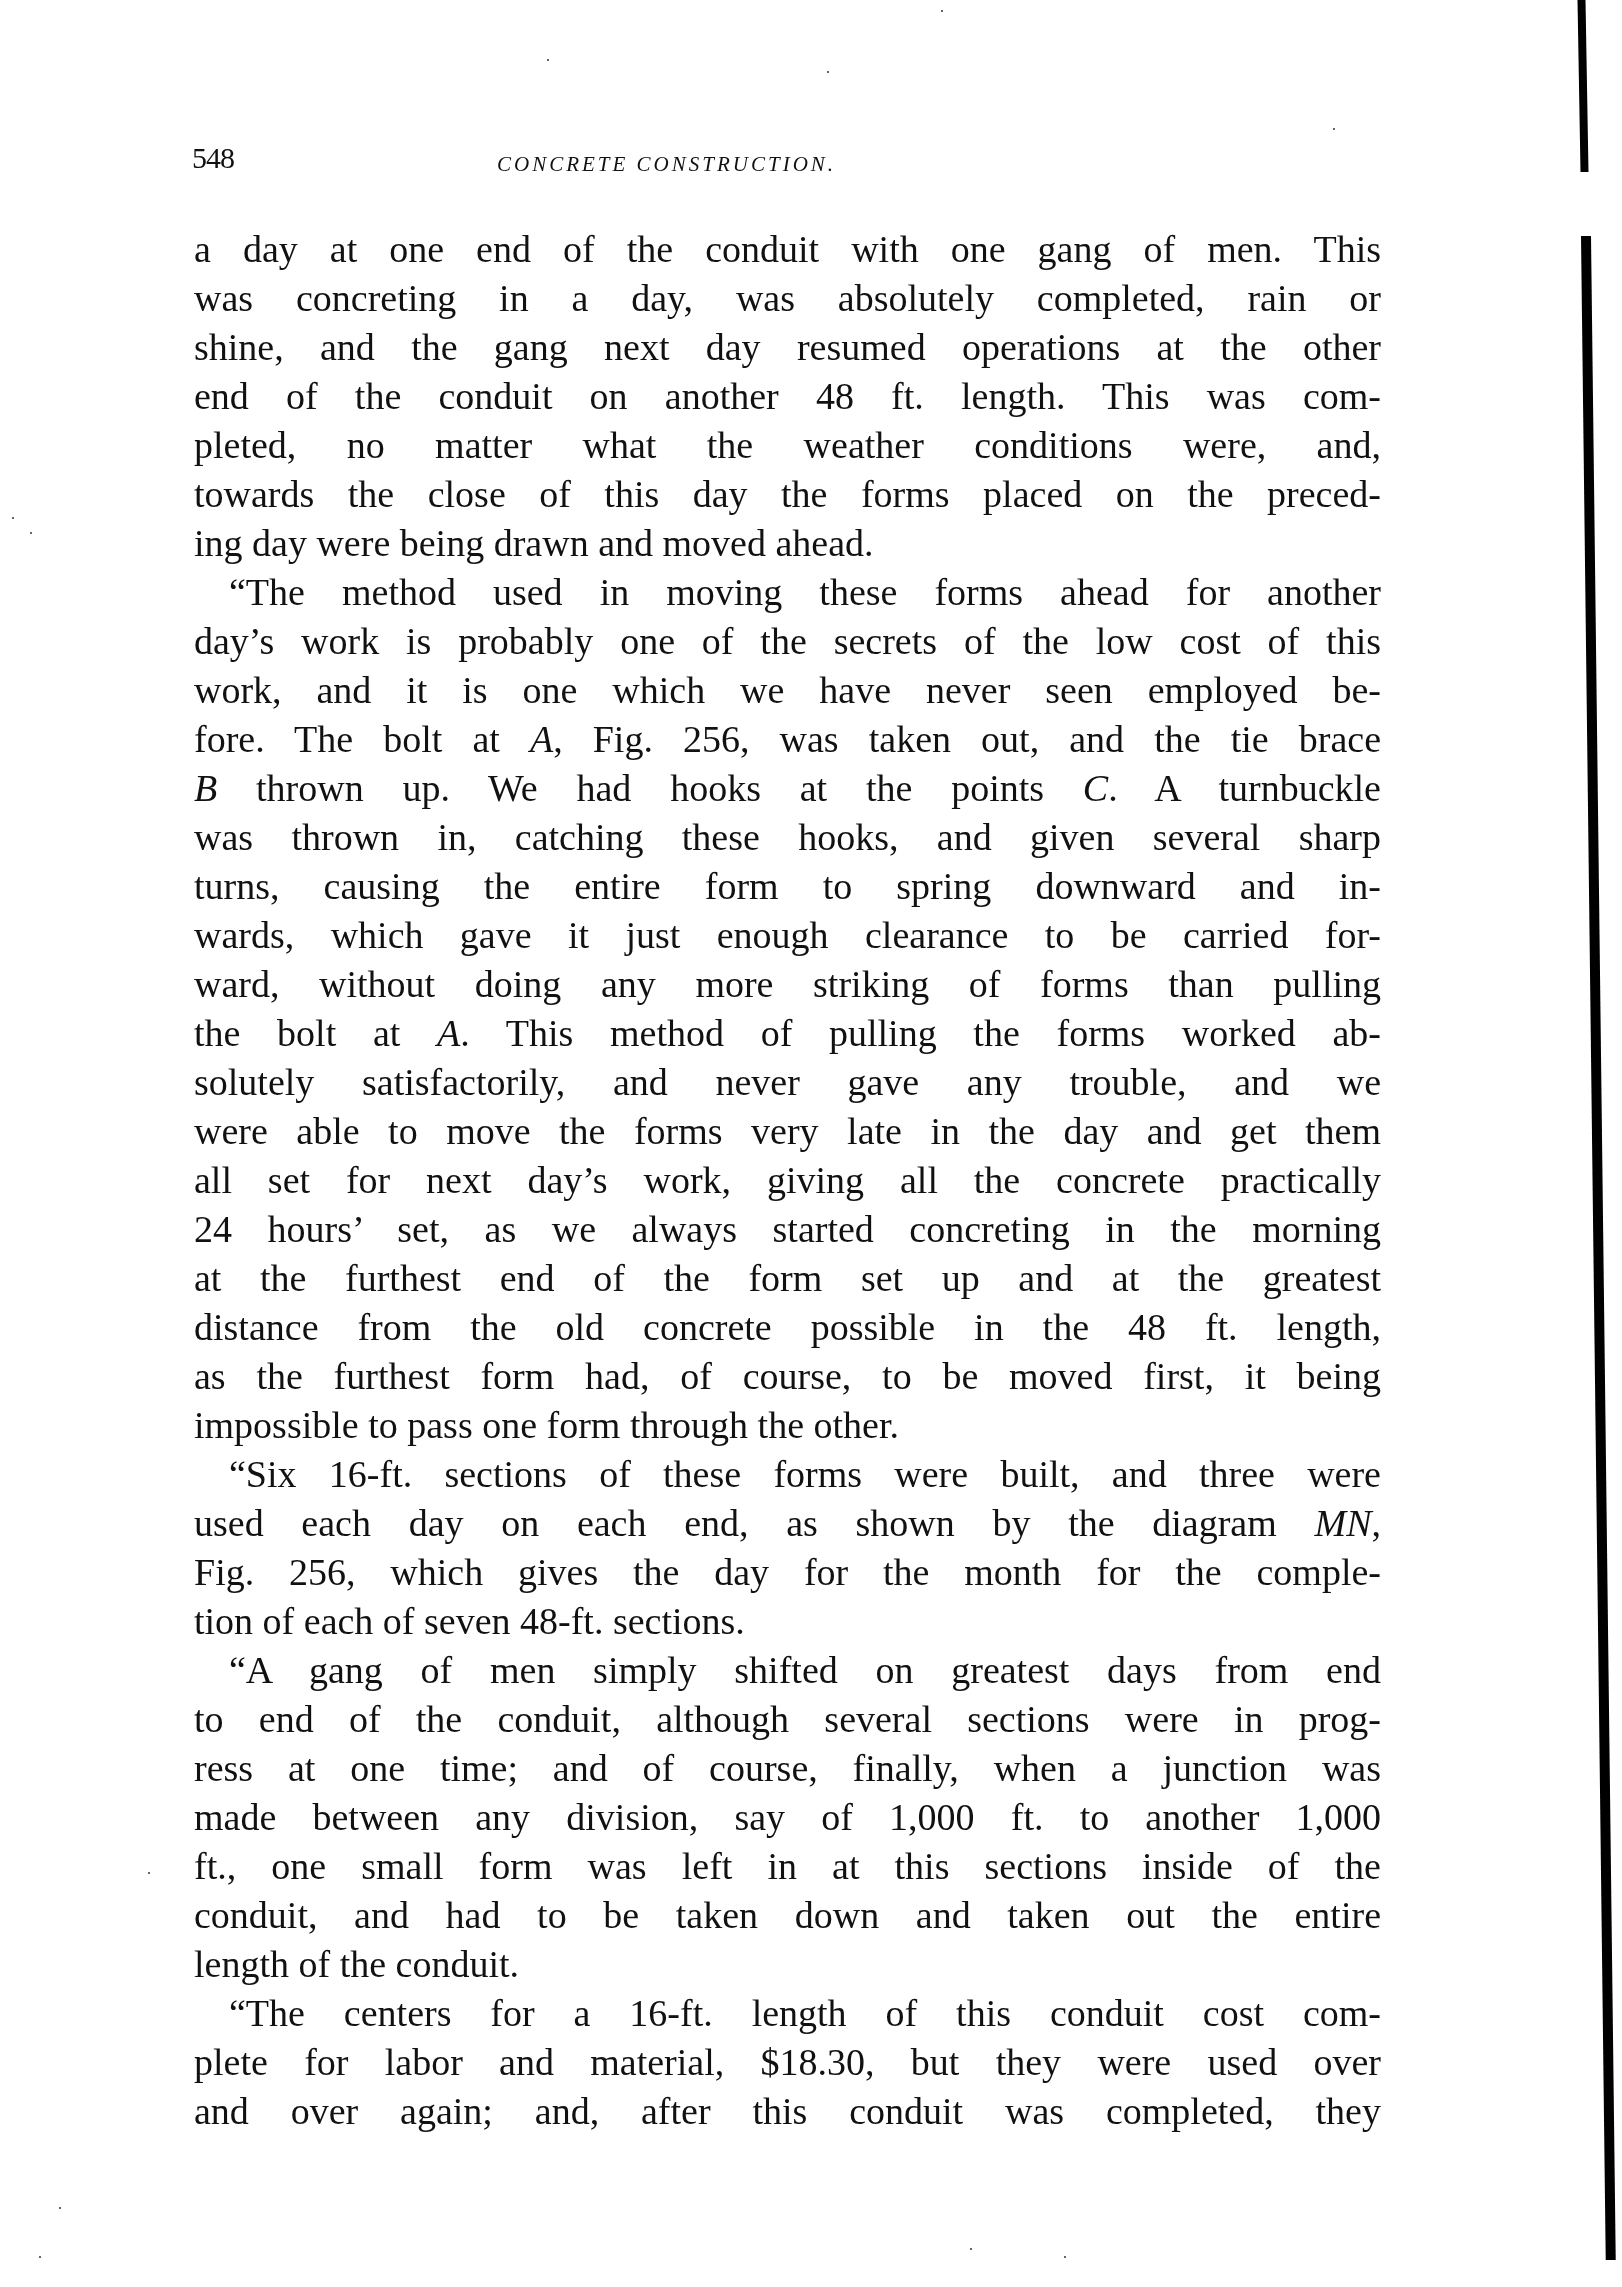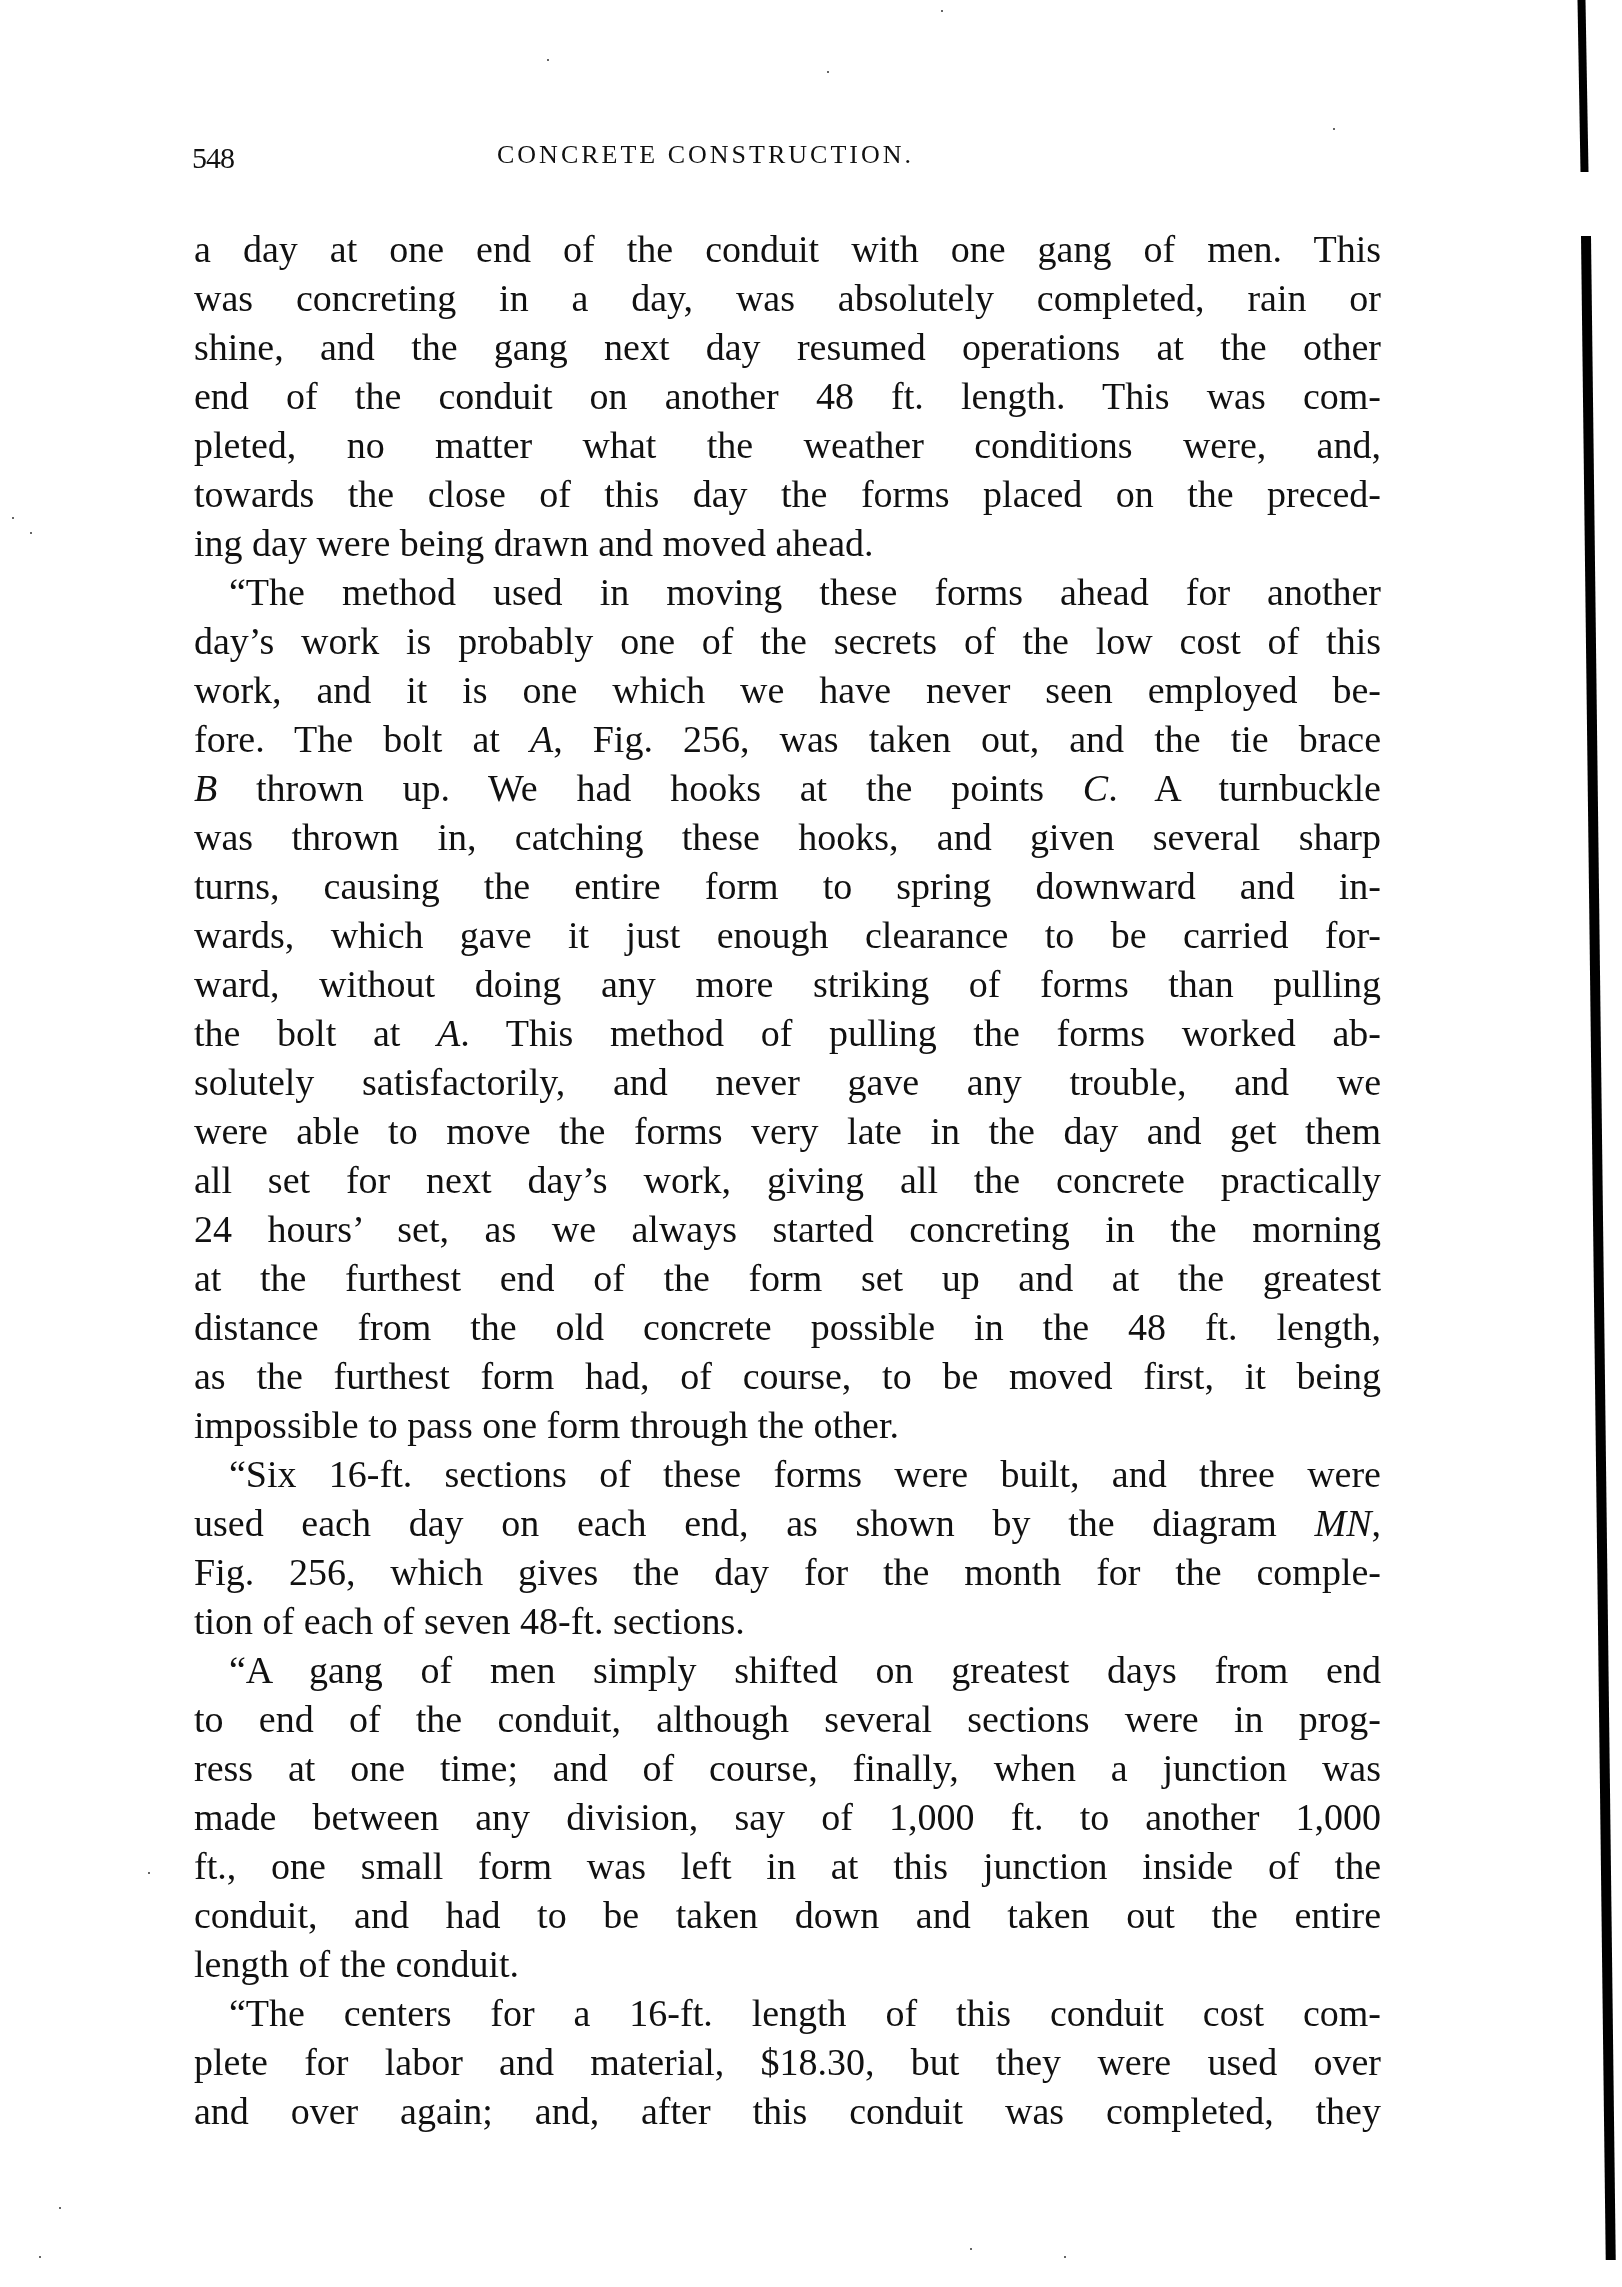--- a/index.html
+++ b/index.html
@@ -18,22 +18,23 @@
   .page-number {
     position: absolute;
     left: 192px;
     top: 141px;
     font-size: 30px;
     letter-spacing: -1px;
   }
   .running-title {
     position: absolute;
     left: 497px;
-    top: 140px;
-    font-size: 26px;
+    top: 152px;
+    font-size: 21px;
+    font-style: italic;
     letter-spacing: 3px;
   }
   .body-text {
     position: absolute;
     left: 194px;
     top: 225px;
     width: 1187px;
   }
   .line {
     display: block;
@@ -105,21 +106,21 @@
       <span class="line indent">“Six 16-ft. sections of these forms were built, and three were</span>
       <span class="line">used each day on each end, as shown by the diagram <i>MN</i>,</span>
       <span class="line">Fig. 256, which gives the day for the month for the comple-</span>
       <span class="line last">tion of each of seven 48-ft. sections.</span>
     </div>
     <div>
       <span class="line indent">“A gang of men simply shifted on greatest days from end</span>
       <span class="line">to end of the conduit, although several sections were in prog-</span>
       <span class="line">ress at one time; and of course, finally, when a junction was</span>
       <span class="line">made between any division, say of 1,000 ft. to another 1,000</span>
-      <span class="line">ft., one small form was left in at this junction inside of the</span>
+      <span class="line">ft., one small form was left in at this sections inside of the</span>
       <span class="line">conduit, and had to be taken down and taken out the entire</span>
       <span class="line last">length of the conduit.</span>
     </div>
     <div>
       <span class="line indent">“The centers for a 16-ft. length of this conduit cost com-</span>
       <span class="line">plete for labor and material, $18.30, but they were used over</span>
       <span class="line">and over again; and, after this conduit was completed, they</span>
     </div>
   </div>
 

